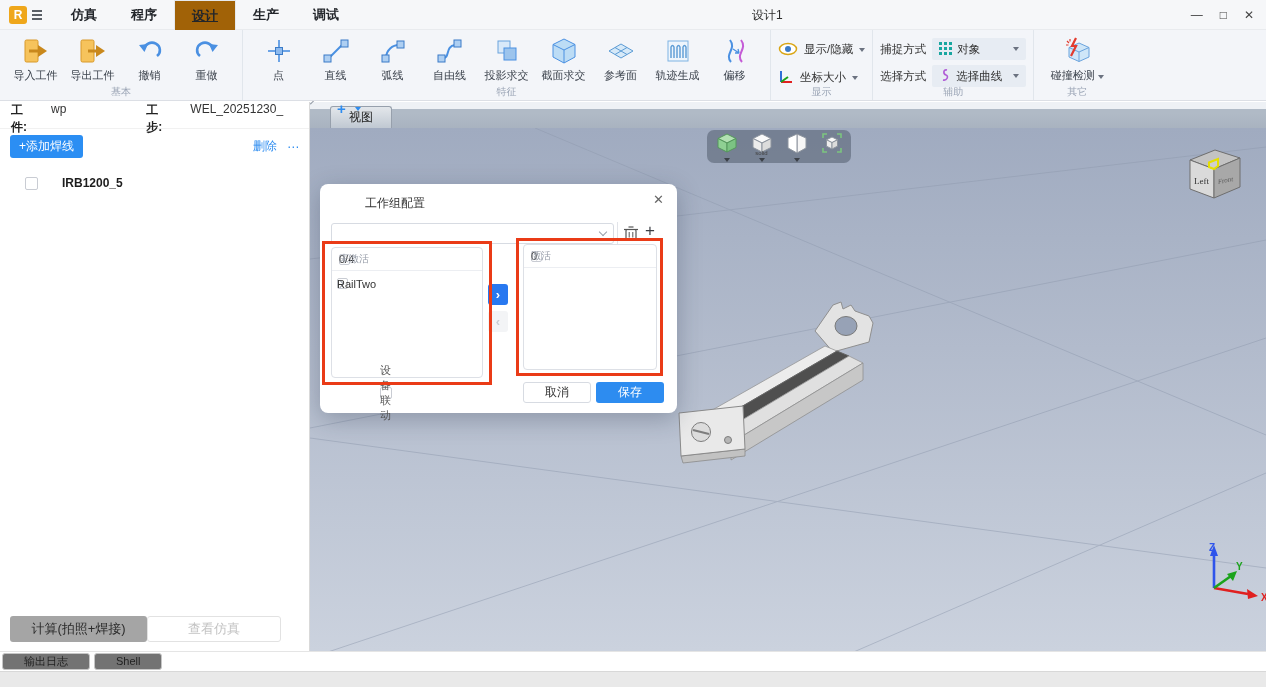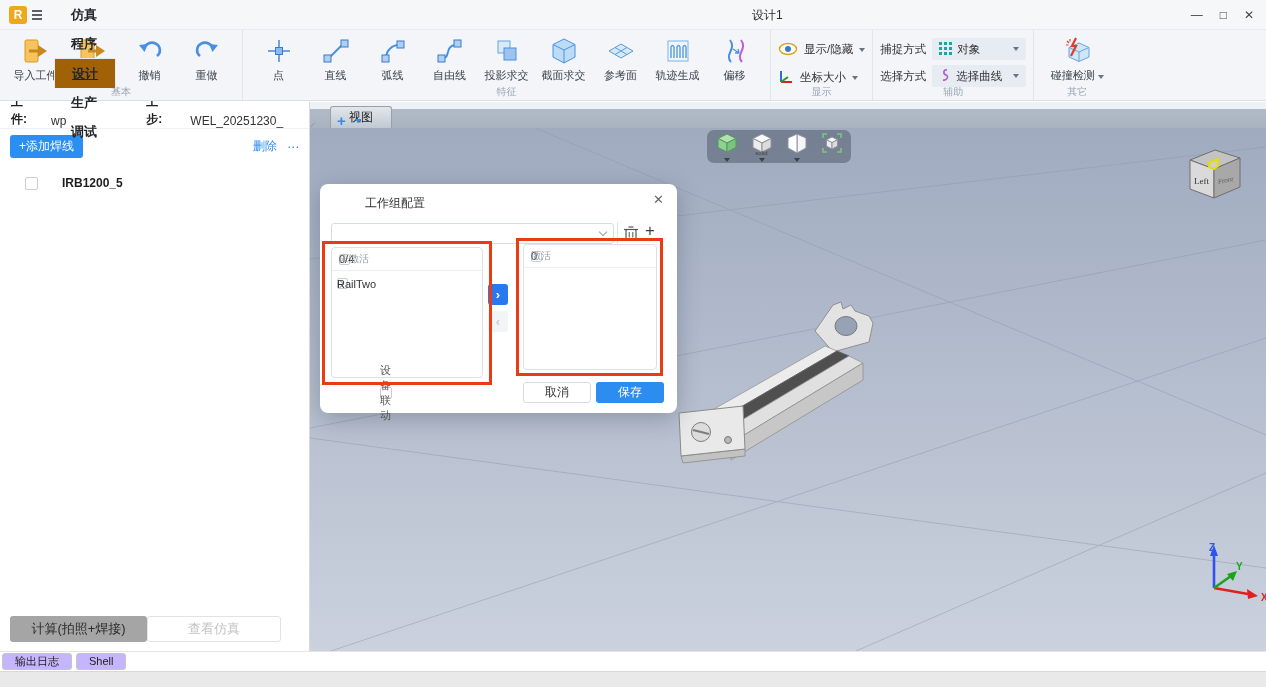--- a/index.html
+++ b/index.html
@@ -6,21 +6,21 @@
   html,body { width:1266px; height:687px; overflow:hidden;
     font-family:"Liberation Sans","DejaVu Sans",sans-serif; background:#fff; position:relative; }
 
   
   .titlebar { position:absolute; top:0; left:0; right:0; height:30px; background:#f6f7f9;
     border-bottom:1px solid #e9ebee; display:flex; align-items:center; z-index:30; }
   .logo { width:18px; height:18px; margin-left:9px; background:#efa71b; border-radius:3px;
     color:#fff; font-weight:bold; font-size:12px; text-align:center; line-height:18px; }
   .burger { margin-left:5px; display:flex; flex-direction:column; gap:2px; }
   .burger i { display:block; width:10px; height:2px; background:#5a5f66; }
-  .menu-tabs { display:flex; margin-left:12px; height:30px;flex-direction:column; }
+  .menu-tabs { display:flex; margin-left:12px; height:30px; }
   .mtab { padding:0 17px; line-height:29px; font-size:13px; font-weight:700; color:#23262b; }
   .mtab.active { background:#a16207; border:1px solid #e6e9ed; border-bottom:none;text-decoration:underline; }
   .win-title { position:absolute; left:752px; top:0; line-height:30px; font-size:12px; color:#2b2b2b; }
   .win-controls { position:absolute; right:12px; top:0; height:30px; display:flex; gap:17px;
     align-items:center; font-size:12px; color:#444; }
   .win-controls span { cursor:default; }
 
   
   .ribbon { position:absolute; top:30px; left:0; right:0; height:71px; background:#f3f5f9;
     border-bottom:1px solid #dcdfe5; display:flex; z-index:25; }
@@ -41,21 +41,21 @@
     border-top:4px solid #6b7280; }
   .caret.blue-sm { border-top-color:#2d8cf0; }
   .chev { width:6px; height:6px; border-right:1.4px solid #98a0ab; border-bottom:1.4px solid #98a0ab;
     transform:rotate(45deg); margin-top:-3px; }
   .chev-right { width:6px; height:6px; border-right:1.4px solid #9aa0ab; border-bottom:1.4px solid #9aa0ab;
     transform:rotate(-45deg); }
 
   
   .left-panel { position:absolute; top:102px; left:0; width:310px; height:549px; background:#fff;
     border-right:1px solid #d9d9d9; z-index:10; }
-  .lp-head { height:27px; display:flex; align-items:flex-end; padding:0 11px; font-size:12px;
+  .lp-head { height:27px; display:flex; align-items:flex-start; padding:0 11px; font-size:12px;
     color:#333; border-bottom:1px solid #f1f1f1;gap:24px; }
   .lp-head .lbl { font-weight:700; color:#222; }
   .lp-head-right { margin-left:auto; display:flex; align-items:center; gap:9px; }
   .plus-blue { color:#2d8cf0; font-size:15px; font-weight:700; line-height:14px; }
   .lp-actions { display:flex; align-items:center; padding:6px 10px 4px; }
   .add-weld-btn { background:#2b8ef3; color:#fff; font-size:12px; height:23px; padding:0 9px;
     border:none; border-radius:3px; display:flex; align-items:center; }
   .lp-actions-right { margin-left:auto; display:flex; align-items:center; gap:10px;
     color:#2d8cf0; font-size:12px; }
   .cb { width:13px; height:13px; border:1px solid #c9ccd3; border-radius:2px; background:#fff; flex:none; }
@@ -63,22 +63,22 @@
   .tree-label { margin-left:24px; font-weight:700; font-size:12px; color:#1d1d1d; }
   .lp-bottom { position:absolute; left:10px; right:28px; bottom:9px; display:flex; gap:0; }
   .btn-compute { flex:1.04; height:26px; background:#a5a5a5; color:#2b2b2b; font-size:13px;
     border:none; border-radius:3px; }
   .btn-viewsim { flex:1; height:26px; background:#fff; color:#c3c3c3; font-size:13px;
     border:1px solid #e2e2e2; border-radius:3px; }
 
   
   .log-row { position:absolute; top:651px; left:0; right:0; height:20px; background:#fff;
     border-top:1px solid #e5e5e5; display:flex; align-items:center; gap:4px; padding-left:2px; z-index:12; }
-  .log-tab { border:1px solid #c6c6c6; background:#c4b5fd; border-radius:3px; font-size:11px;
-    color:#222; padding:0 12px; height:17px; line-height:15px; }
+  .log-tab { border:1px solid #c6c6c6; background:#737373; border-radius:3px; font-size:11px;
+    color:#222; padding:0 21px; height:17px; line-height:15px; }
   .status-strip { position:absolute; top:671px; left:0; right:0; height:16px; background:#e9e9e9;
     border-top:1px solid #d8d8d8; z-index:12; }
 
   
   .viewport { position:absolute; top:102px; left:310px; width:956px; height:549px; overflow:hidden; }
   .vp-topbar { position:relative; height:26px;
     background:linear-gradient(#eef1f5 0 7px, #b0bac6 7px 12px, #a9b3c0 100%); }
   .vp-tab { position:absolute; left:20px; top:4px; width:62px; height:22px;
     background:linear-gradient(#e3e7eb,#c0c8d2); border:1px solid #97a0ac; border-bottom:none;
     border-radius:3px 3px 0 0; text-align:center; line-height:21px; font-size:12px; color:#222; }

